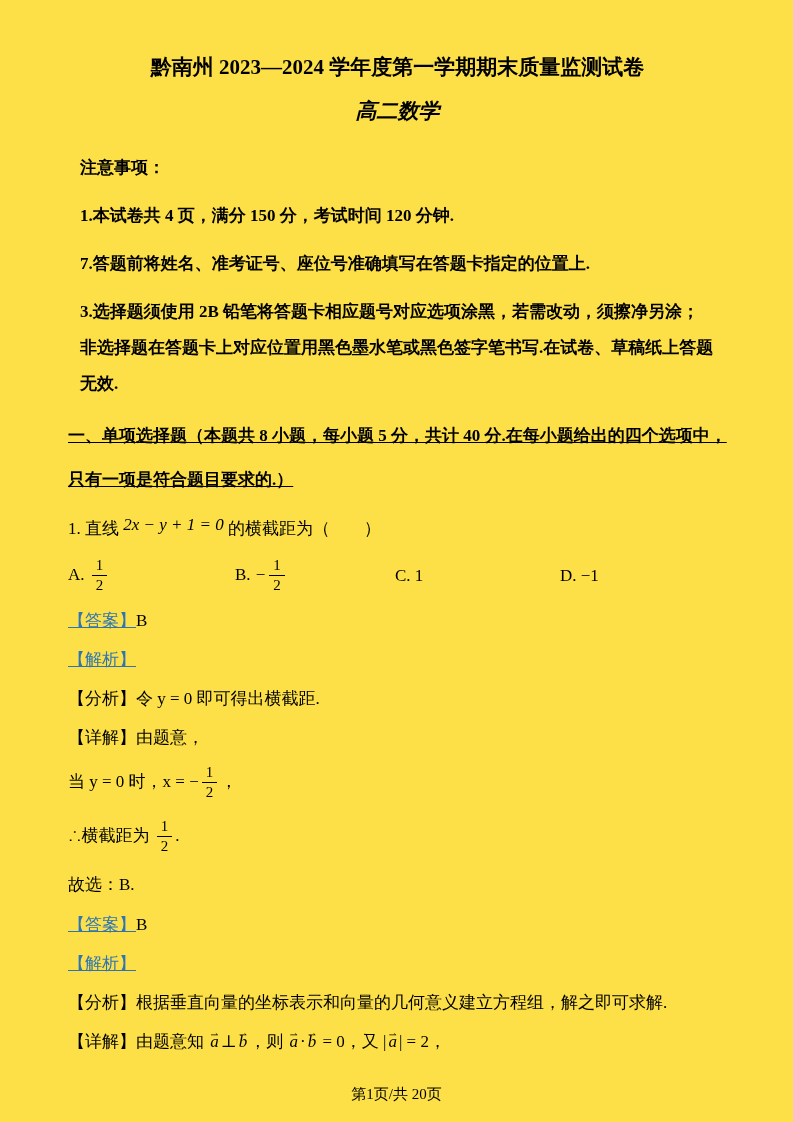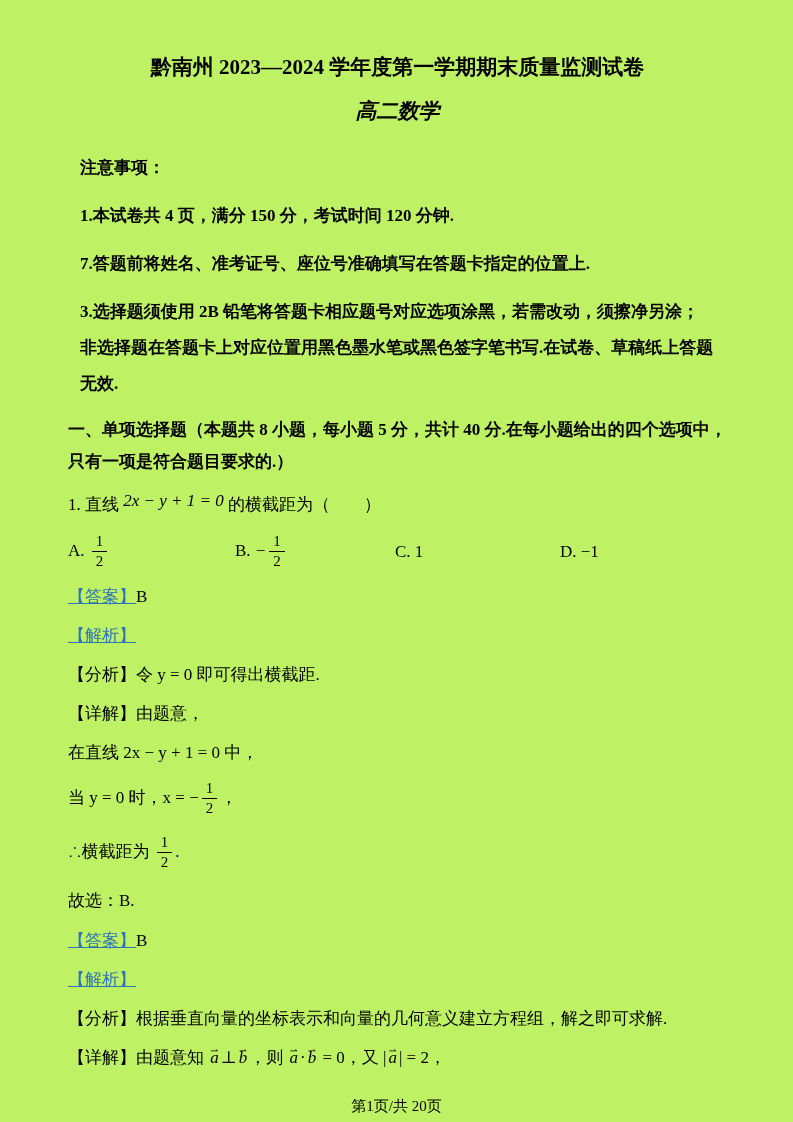--- a/index.html
+++ b/index.html
@@ -1,41 +1,41 @@
 <!DOCTYPE html>
 <html><head>
 <meta charset="utf-8">
 <style>
   html,body{margin:0;padding:0;background:#ffffff;}
   .page{
     width:793px;height:1122px;box-sizing:border-box;position:relative;
-    background:#bef264;color:#000;
+    background:#fde047;color:#000;
     padding:52px 66px 0 68px;
     font-family:"Liberation Serif","DejaVu Serif",serif;
     font-size:17px;
   }
   .doc-title{font-size:21px;font-weight:bold;text-align:center;margin:0 0 14px;line-height:30px;}
   .doc-subtitle{font-size:21px;font-weight:bold;text-align:center;margin:0 0 24px;line-height:30px;font-style:italic;}
   .notice p{margin:12px;line-height:36px;font-weight:bold;}
-  .sec-heading{margin:2px 0 0;line-height:32px;font-weight:bold;}
+  .sec-heading{margin:2px 0 0;line-height:44px;font-weight:bold;text-decoration:underline;}
   .qstem{margin:10px 0 0;line-height:34px;font-weight:normal;}
   .math{font-style:italic;}
   .eqraise{position:relative;top:-4px;}
   .optrow{display:grid;grid-template-columns:167px 160px 165px 1fr;align-items:center;margin:12px 0 0;min-height:34px;}
   .opt{white-space:nowrap;}
   .frac{display:inline-flex;flex-direction:column;align-items:center;vertical-align:middle;line-height:1.1;font-size:15px;margin:0 3px;position:relative;top:-1px;}
   .frac .num{padding:0 4px 1px;border-bottom:1px solid #000;}
   .frac .den{padding-top:1px;}
   .ansline{margin:15px 0 0;line-height:24px;}
   .tag-blue{color:#2E75B6;text-decoration:underline;}
   .mline{margin:14px 0 0;line-height:26px;}
   .tallline{margin:10px 0 0;line-height:44px;}
   .vec{position:relative;display:inline-block;font-style:italic;padding:0 2px;}
   .vec::after{content:"⇀";position:absolute;left:50%;transform:translateX(-50%);top:-0.8em;font-size:0.55em;font-style:normal;}
-  .footer{position:absolute;bottom:6px;left:0;right:0;text-align:center;font-size:15px;}
+  .footer{position:absolute;bottom:18px;left:0;right:0;text-align:center;font-size:15px;}
 </style>
 </head>
 <body>
 
 <div class="page">
 
   <h1 class="doc-title">黔南州 2023—2024 学年度第一学期期末质量监测试卷</h1>
   <h2 class="doc-subtitle">高二数学</h2>
 
   <div class="notice">
@@ -82,21 +82,20 @@
     </p>
     <p class="ansline">
       <span class="tag-blue">【解析】</span>
     </p>
     <p class="ansline">
       <span>【分析】</span><span>令 y = 0 即可得出横截距.</span>
     </p>
     <p class="ansline">
       <span>【详解】</span><span>由题意，</span>
     </p>
-    <p class="mline">在直线 2x − y + 1 = 0 中，</p>
     <p class="tallline">
       <span>当 y = 0 时，x = −</span><span class="frac">
           <span class="num">1</span>
           <span class="den">2</span>
         </span><span>，</span>
     </p>
     <p class="tallline">
       <span>∴横截距为 </span><span class="frac">
           <span class="num">1</span>
           <span class="den">2</span>

